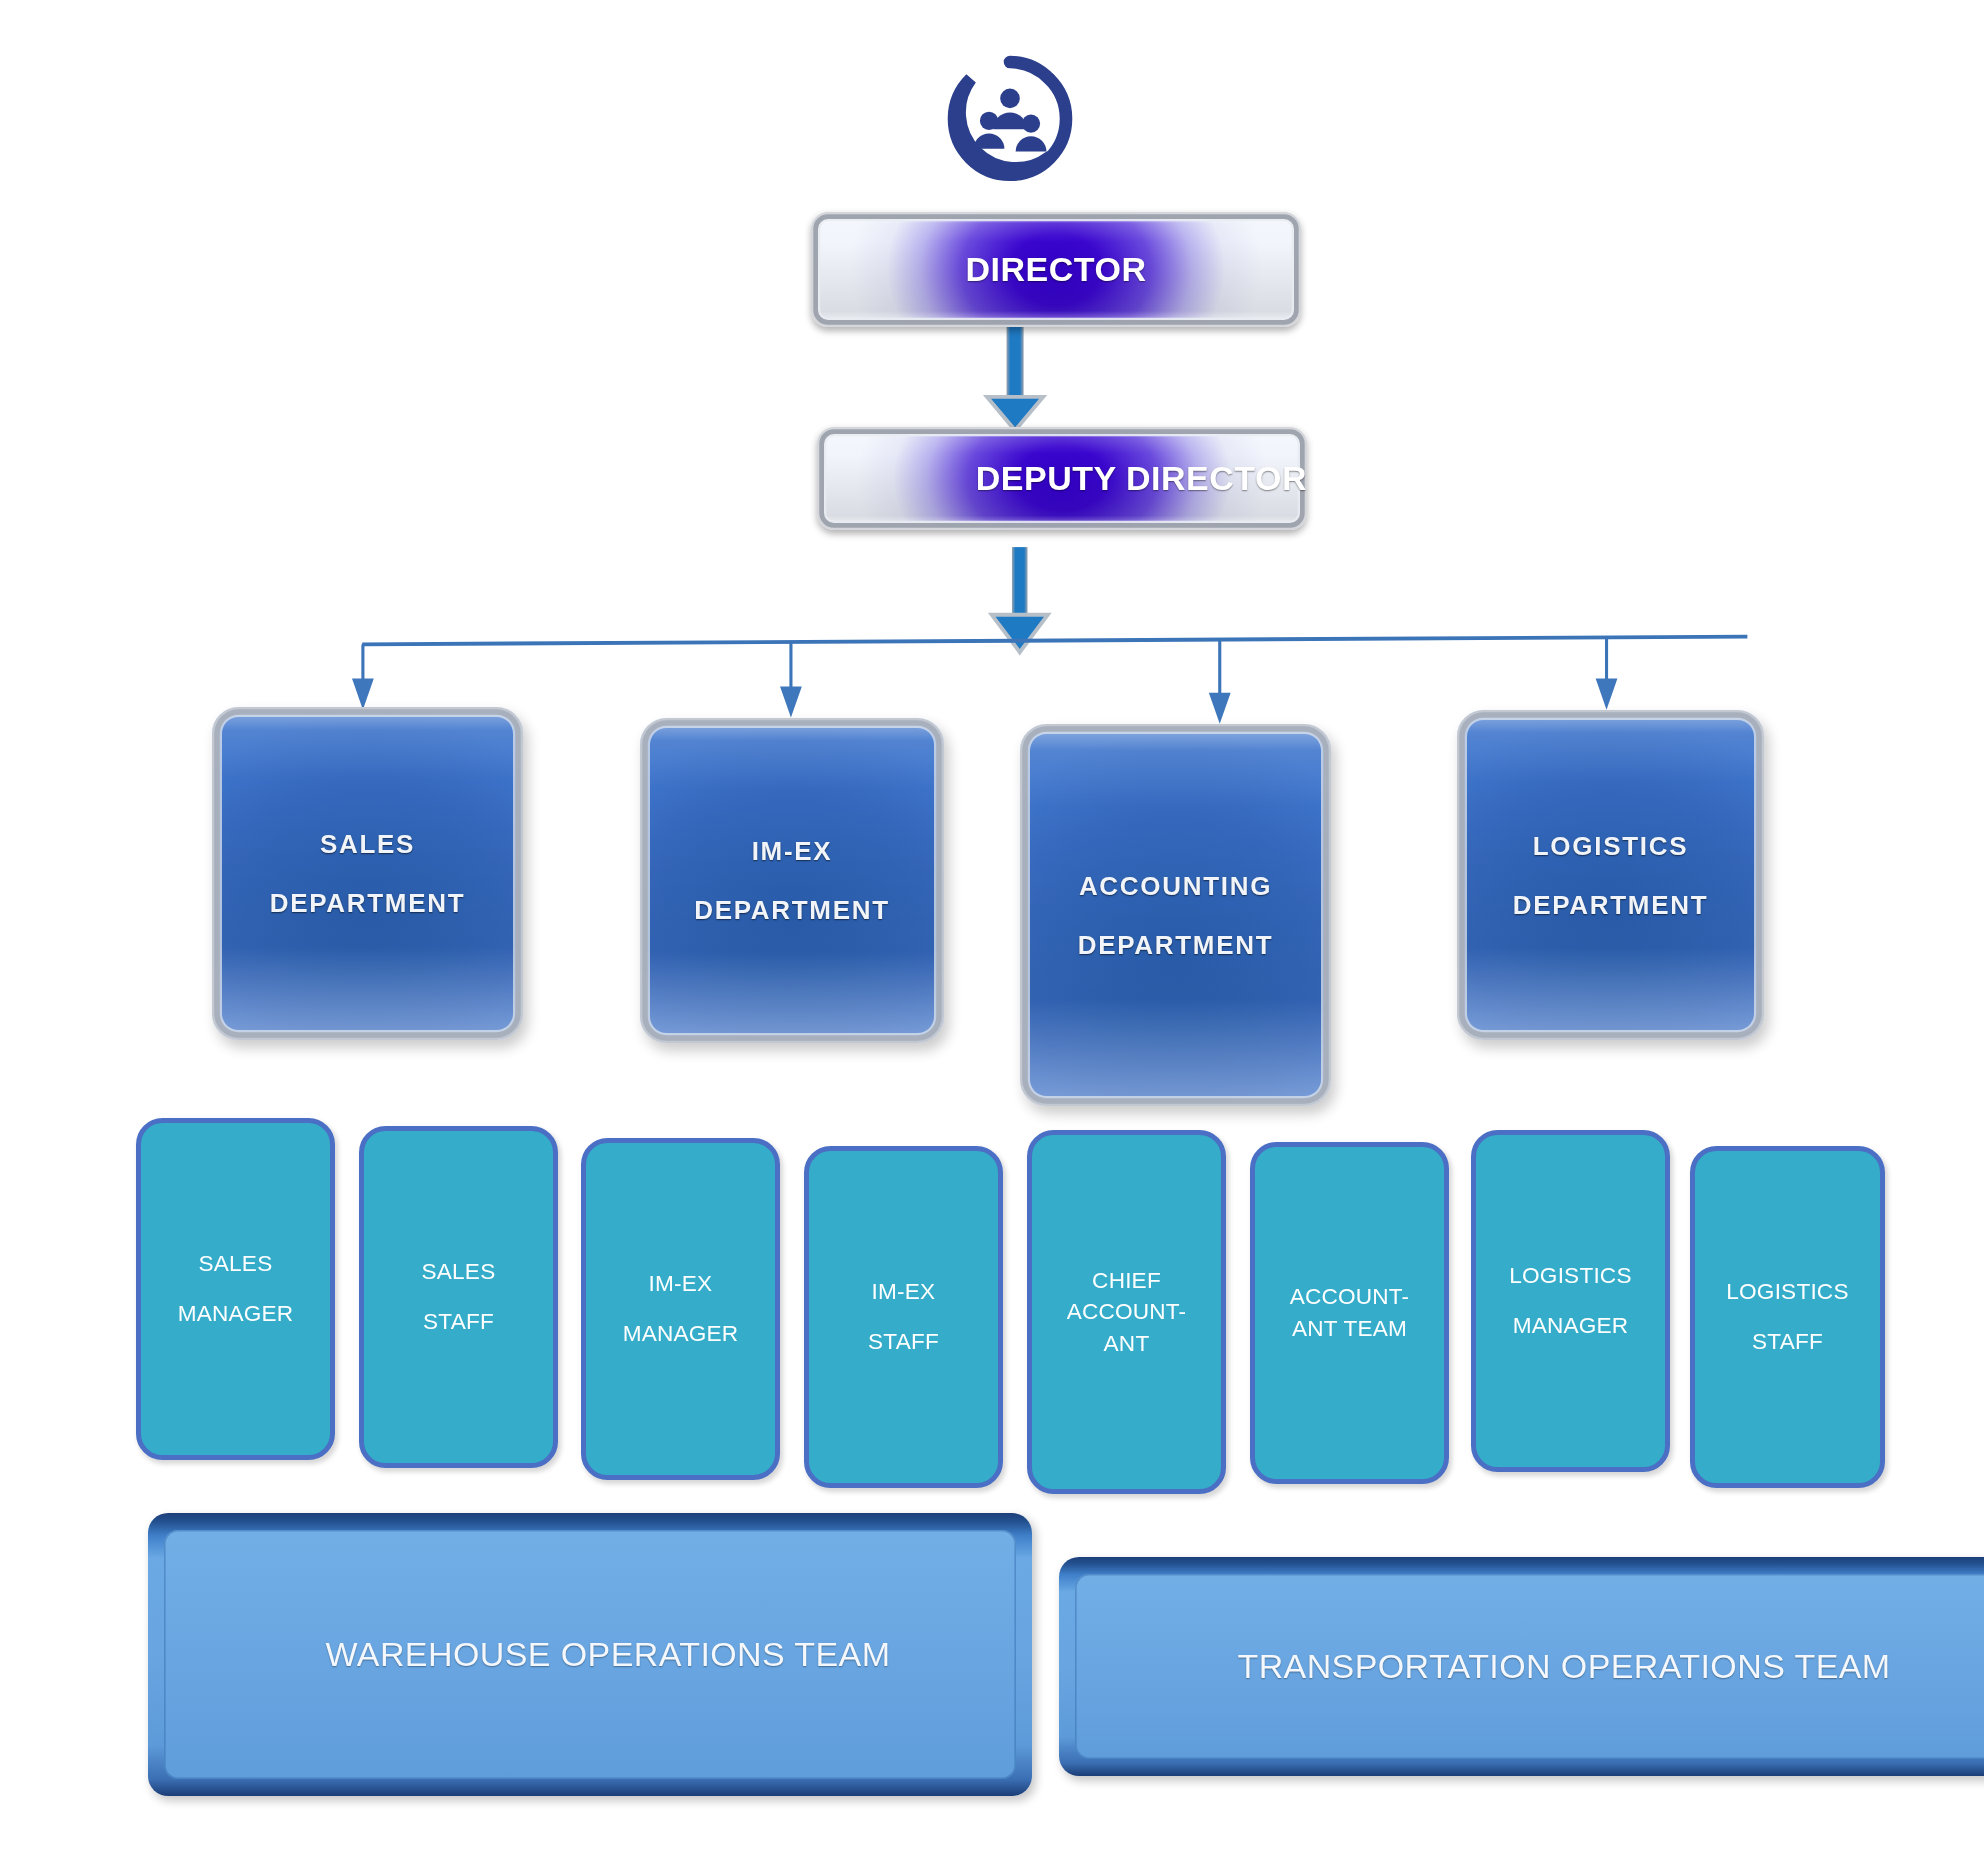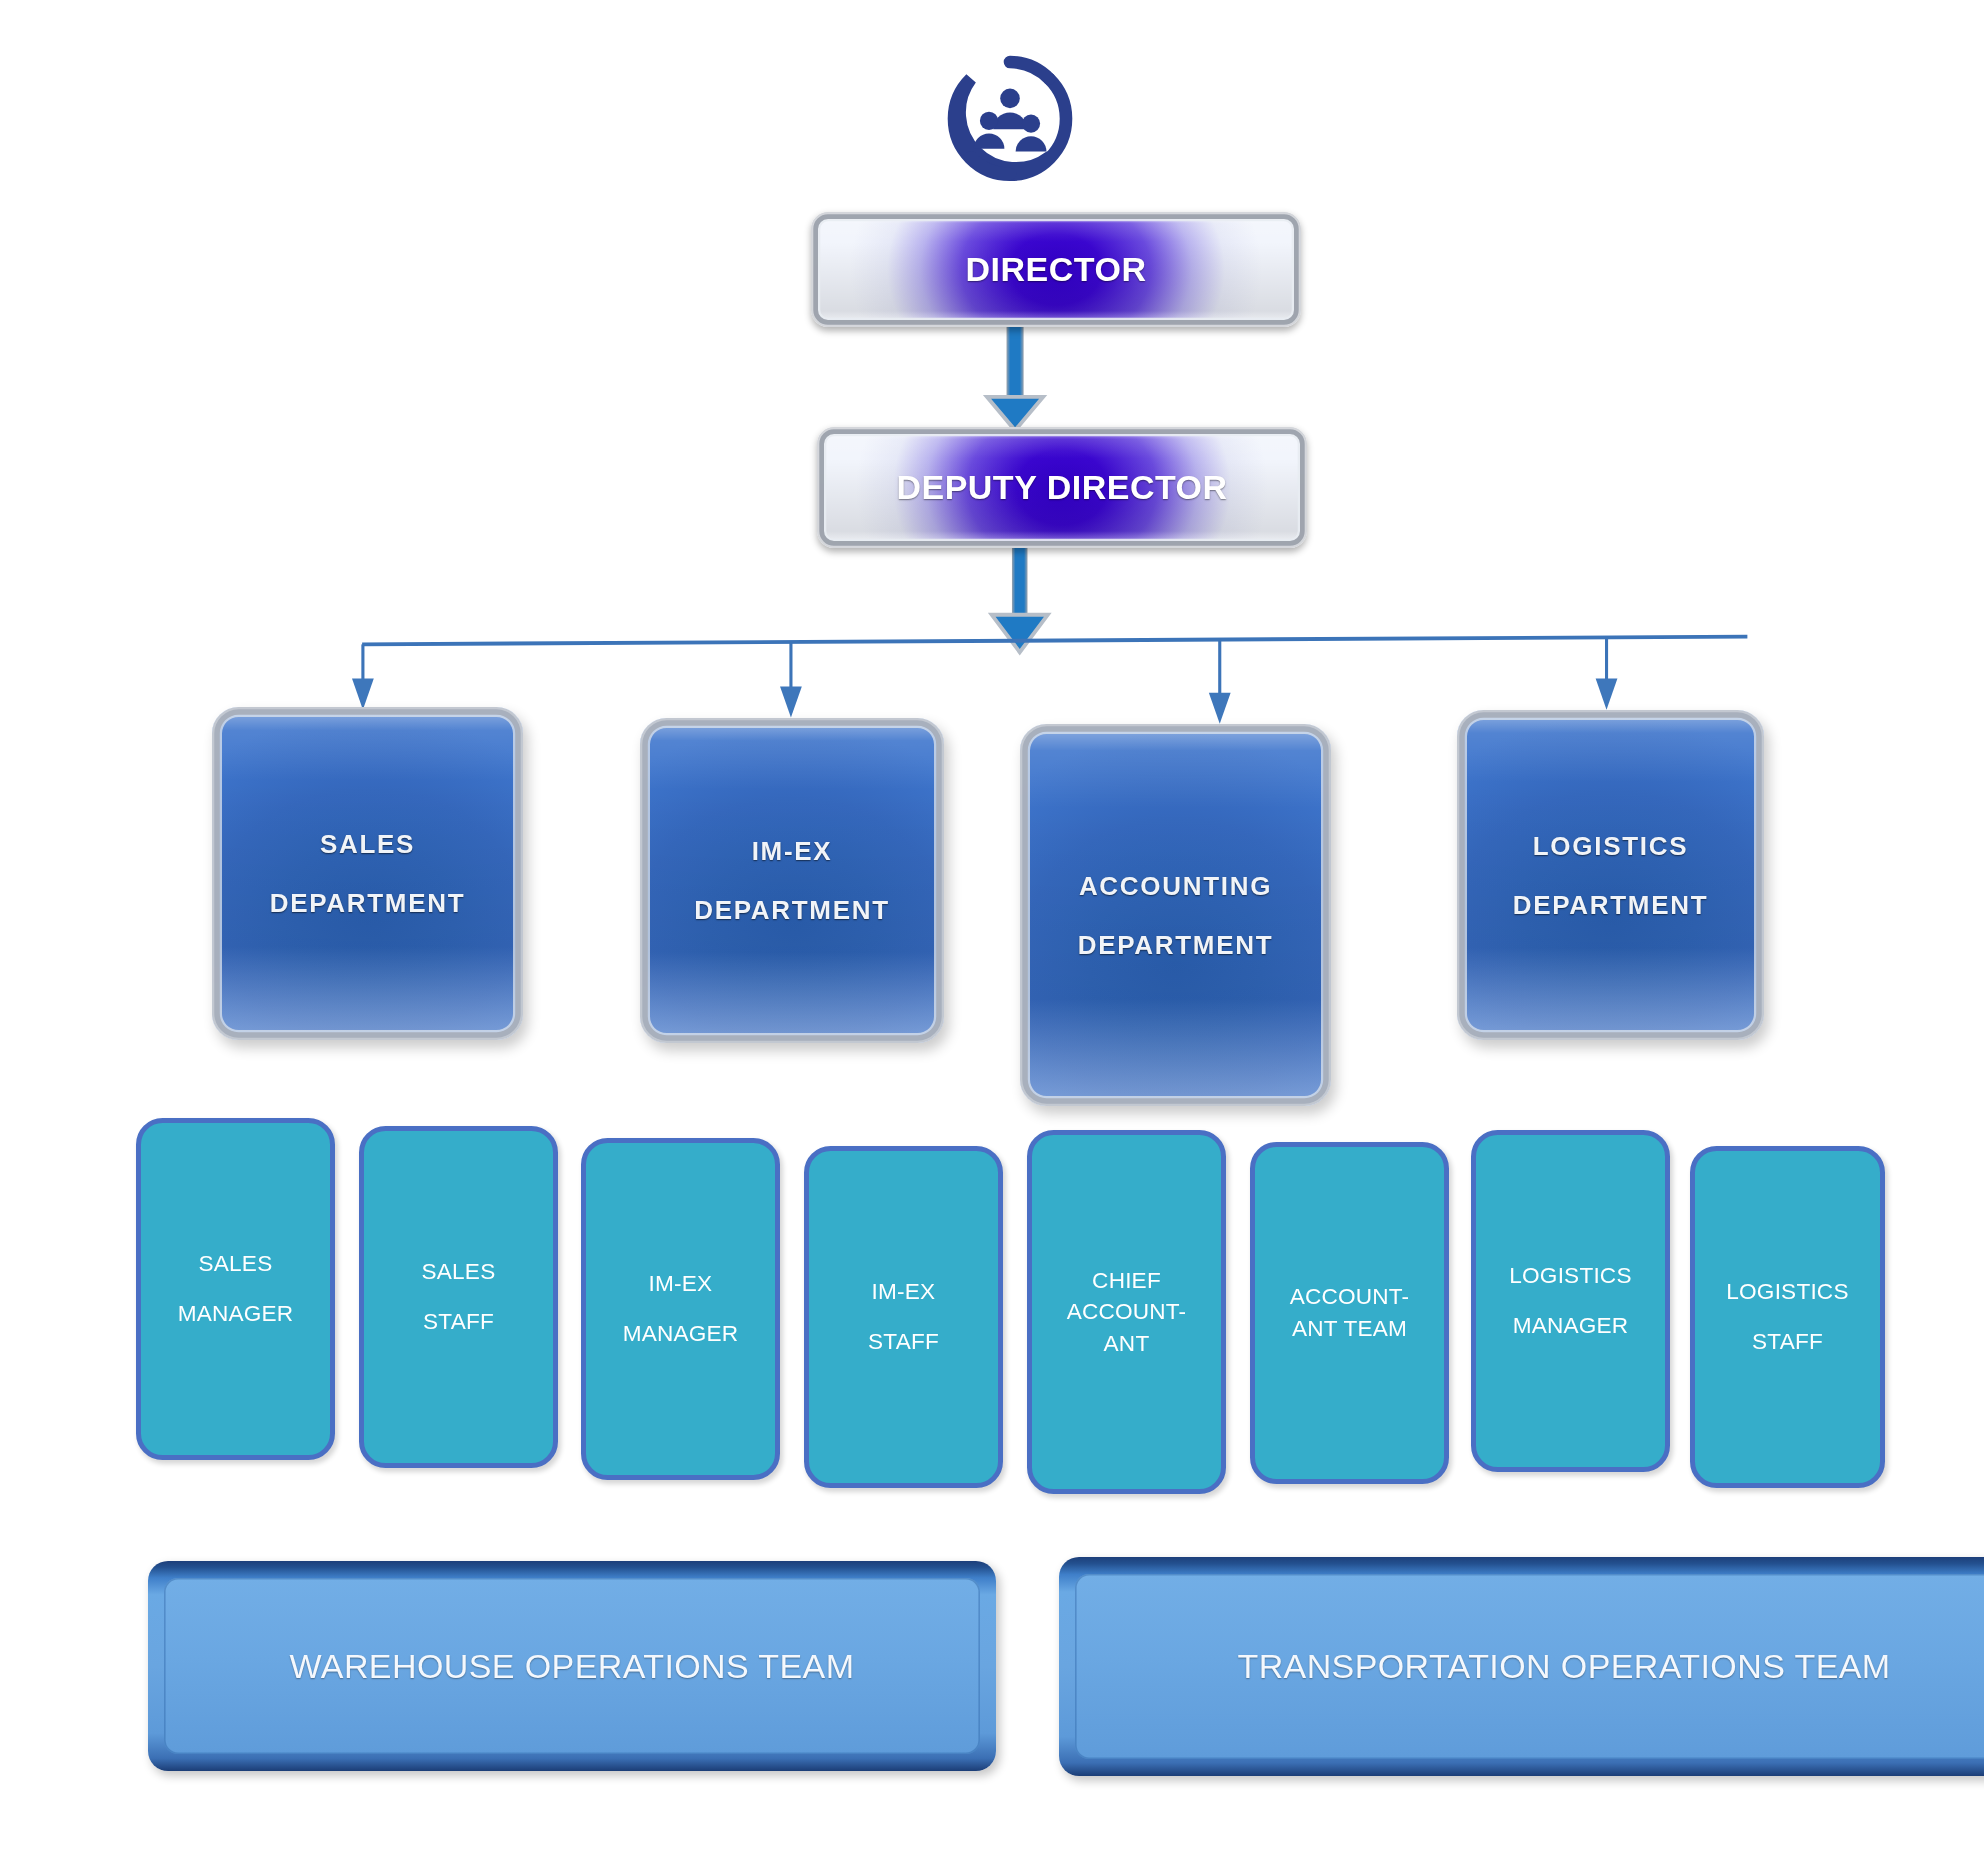--- a/index.html
+++ b/index.html
@@ -57,21 +57,21 @@
   }
   .exec-box .exec-label {
     color: #ffffff;
     font-weight: bold;
     font-size: 34px;
     letter-spacing: 0.5px;
     text-shadow: 0 0.8px 1.6px rgba(0,0,0,0.45);
     white-space: nowrap;
   }
   #box-director   { left: 771px; top: 212px;  width: 490px; height: 115px; }
-  #box-deputy     { left: 777px; top: 427px;  width: 490px; height: 121px; }
+  #box-deputy     { left: 777px; top: 427px;  width: 490px; height: 103px; justify-content: flex-end; }
 
   
   .dept-box {
     position: absolute;
     border-radius: 26.5px;
     background:
       linear-gradient(180deg,
         rgba(255,255,255,0.45) 0%,
         rgba(255,255,255,0.10) 7%,
         rgba(255,255,255,0.00) 22%,
@@ -151,21 +151,21 @@
   }
   .team-box .team-label {
     position: relative;
     z-index: 2;
     color: #f4f8fd;
     font-size: 34px;
     letter-spacing: 0.4px;
     text-shadow: 0 0.8px 1.6px rgba(0,0,0,0.35);
     white-space: nowrap;
   }
-  #team-warehouse      { left: 148px;  top: 1561px; width: 848px; height: 210px; }
+  #team-warehouse      { left: 148px;  top: 1513px; width: 848px; height: 283px; padding-left: 36px; }
   #team-transportation { left: 1059px; top: 1557px; width: 1010px; height: 219px; }
 
   
   .conn-svg {
     position: absolute;
     left: 0; top: 0;
     width: 1985px;
     height: 1874px;
     pointer-events: none;
   }

